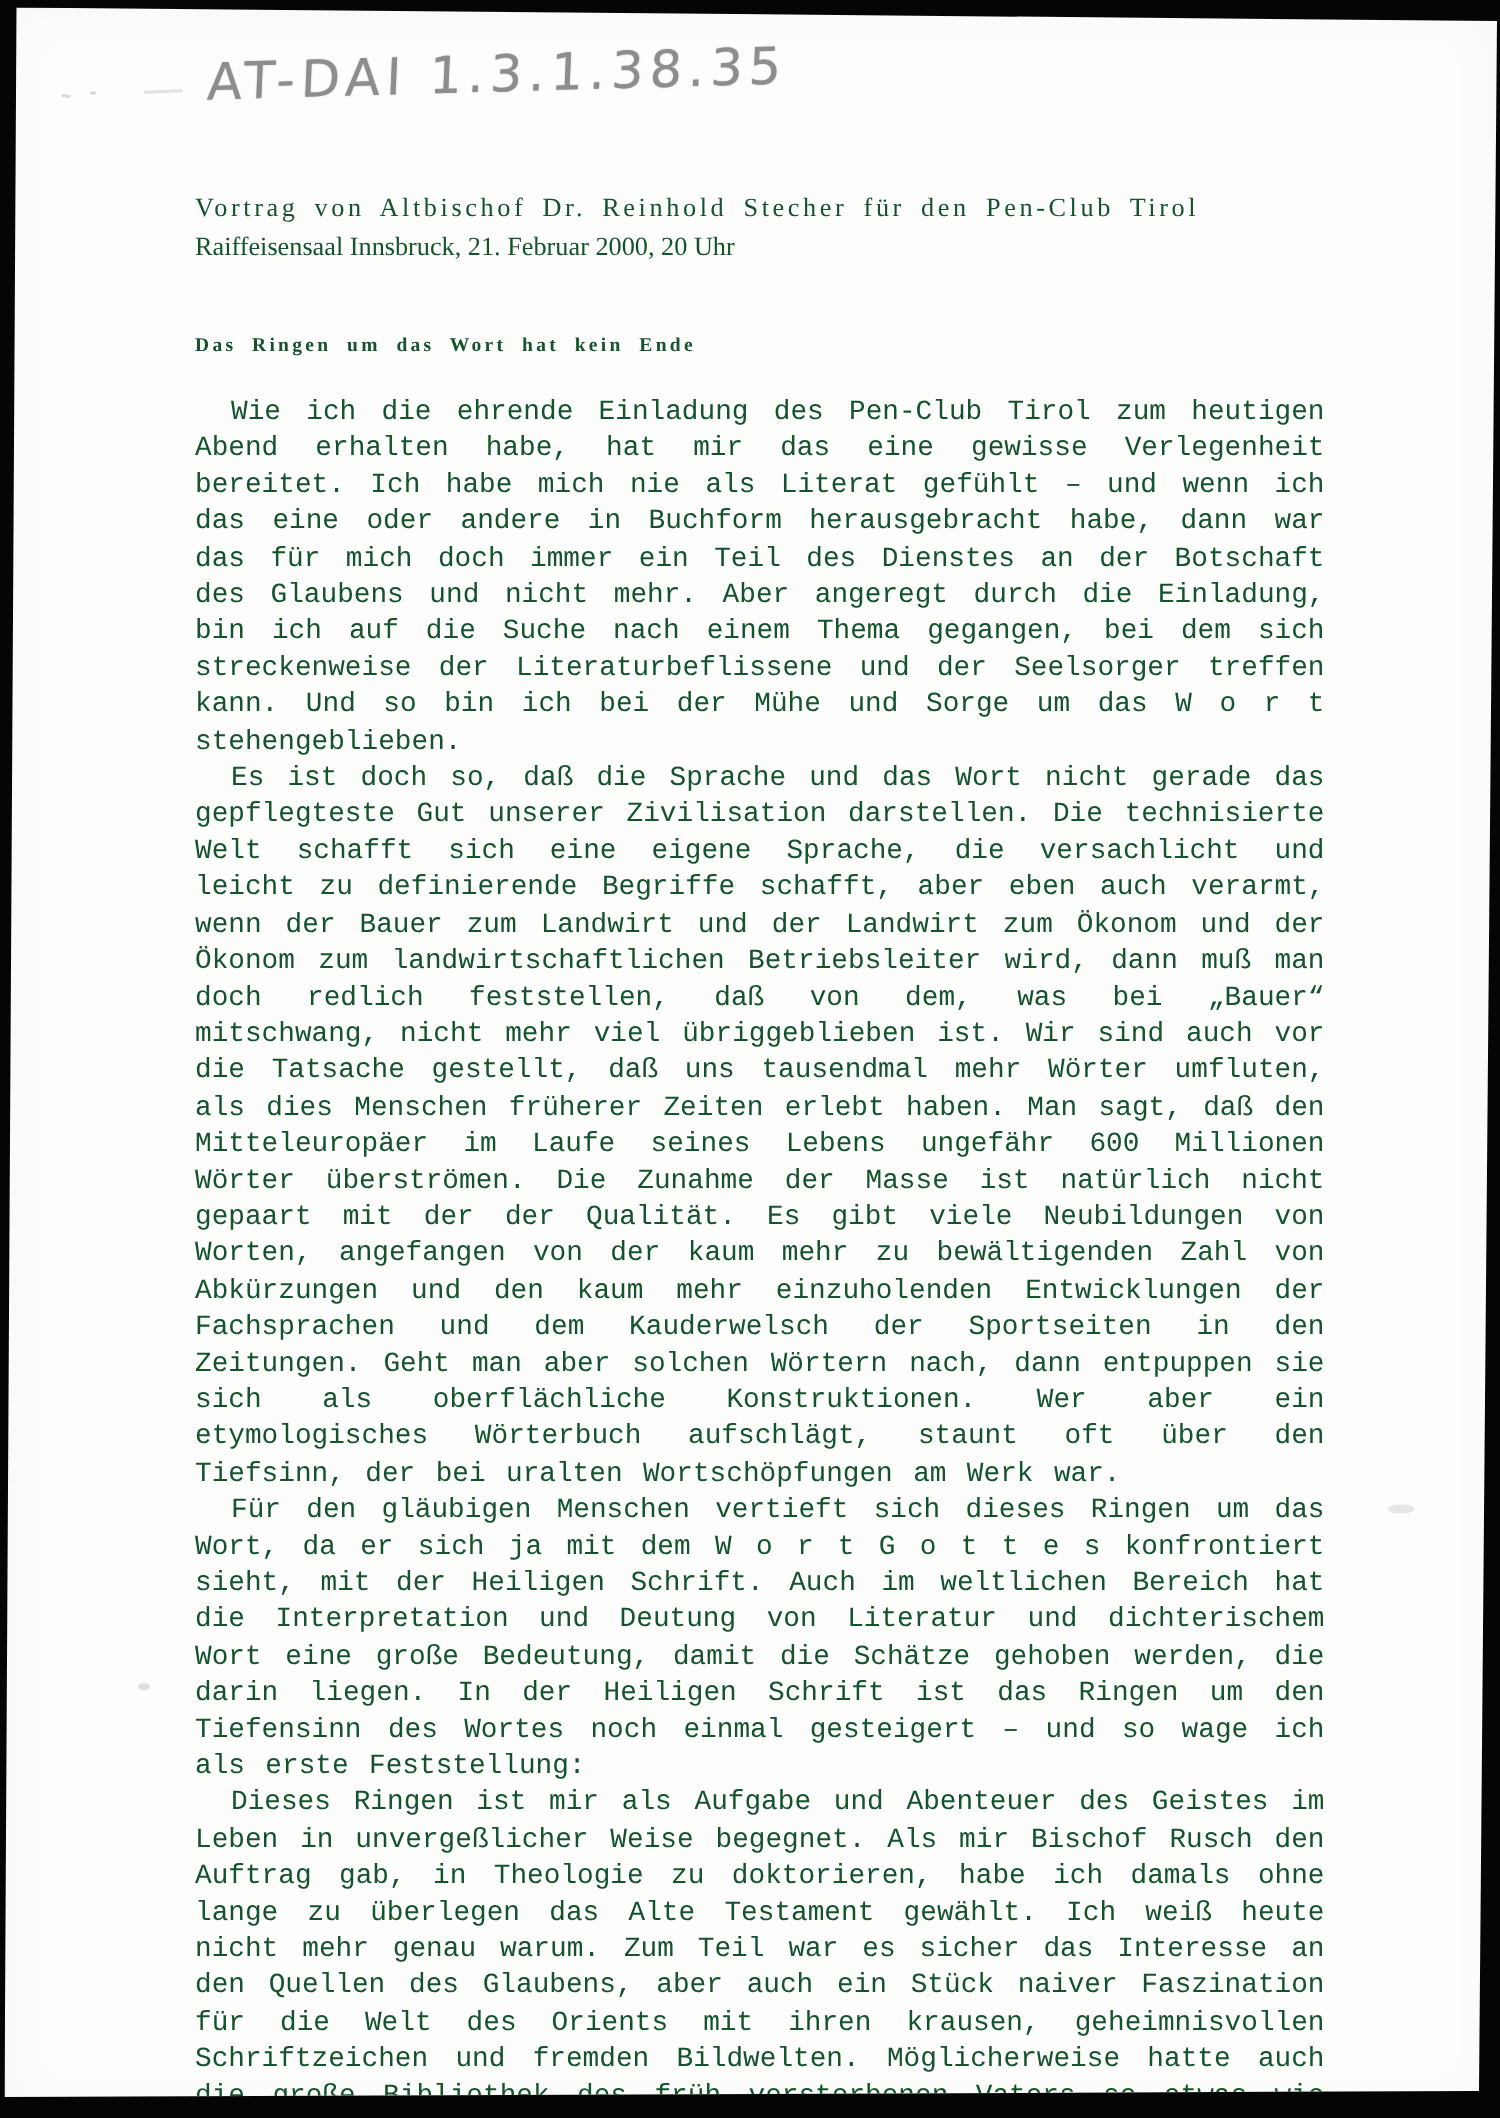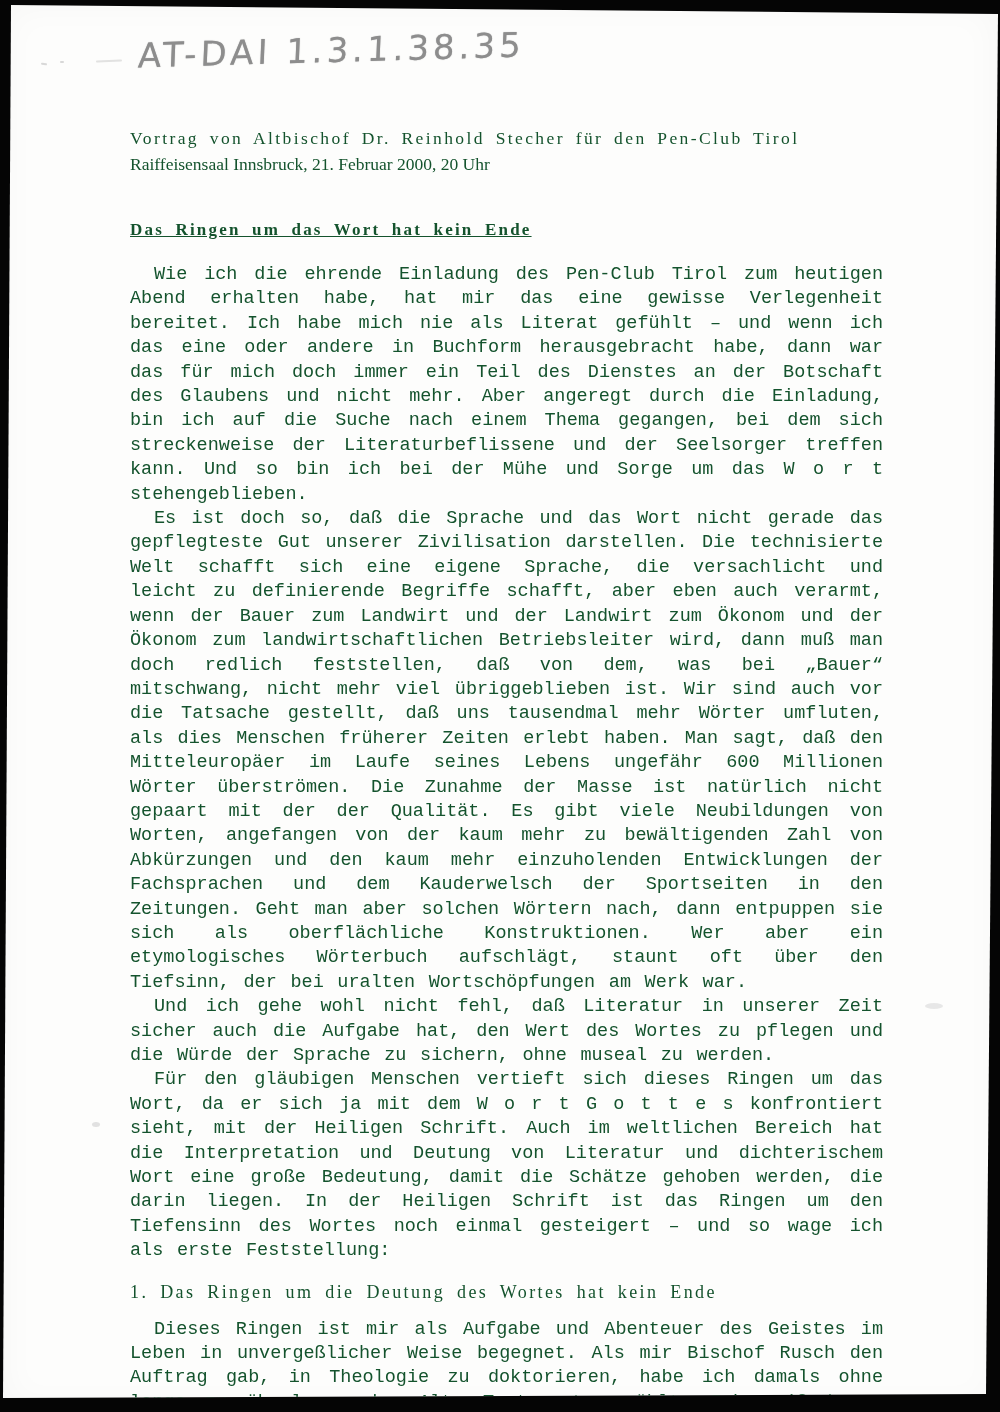--- a/index.html
+++ b/index.html
@@ -50,23 +50,23 @@
     margin: 0;
     font-size: 17.5px; letter-spacing: 2.4px; word-spacing: 4px;
     line-height: 26px; white-space: nowrap;
   }
   .hdr-line2 {
     margin: 0;
     font-size: 17.5px; line-height: 26px; white-space: nowrap; font-family: Liberation Serif, serif;
   }
   .doc-title {
     margin: 40px 0 0 0;
-    font-size: 17px; font-weight: 700;
+    font-size: 13px; font-weight: 700;
     letter-spacing: 2.2px; word-spacing: 5px;
-    line-height: 26px; white-space: nowrap; text-decoration: underline;
+    line-height: 26px; white-space: nowrap;
   }
   .bodyblock { margin-top: 20px; }
   .bodyblock p {
     margin: 0;
     font-size: 18.5px; line-height: 24.4px;
     text-align: justify;
     text-indent: 24px;
     word-spacing: 2.5px;
     hyphens: none;
     font-family: Liberation Mono, monospace;
@@ -96,23 +96,21 @@
 
       <p class="hdr-line1">Vortrag von Altbischof Dr. Reinhold Stecher für den Pen-Club Tirol</p>
 
       <p class="hdr-line2">Raiffeisensaal Innsbruck, 21. Februar 2000, 20 Uhr</p>
 
       <h1 class="doc-title">Das Ringen um das Wort hat kein Ende</h1>
 
       <div class="bodyblock">
         <p>Wie ich die ehrende Einladung des Pen-Club Tirol zum heutigen Abend erhalten habe, hat mir das eine gewisse Verlegenheit bereitet. Ich habe mich nie als Literat gefühlt – und wenn ich das eine oder andere in Buchform herausgebracht habe, dann war das für mich doch immer ein Teil des Dienstes an der Botschaft des Glaubens und nicht mehr. Aber angeregt durch die Einladung, bin ich auf die Suche nach einem Thema gegangen, bei dem sich streckenweise der Literaturbeflissene und der Seelsorger treffen kann. Und so bin ich bei der Mühe und Sorge um das W o r t stehengeblieben.</p>
         <p>Es ist doch so, daß die Sprache und das Wort nicht gerade das gepflegteste Gut unserer Zivilisation darstellen. Die technisierte Welt schafft sich eine eigene Sprache, die versachlicht und leicht zu definierende Begriffe schafft, aber eben auch verarmt, wenn der Bauer zum Landwirt und der Landwirt zum Ökonom und der Ökonom zum landwirtschaftlichen Betriebsleiter wird, dann muß man doch redlich feststellen, daß von dem, was bei „Bauer“ mitschwang, nicht mehr viel übriggeblieben ist. Wir sind auch vor die Tatsache gestellt, daß uns tausendmal mehr Wörter umfluten, als dies Menschen früherer Zeiten erlebt haben. Man sagt, daß den Mitteleuropäer im Laufe seines Lebens ungefähr 600 Millionen Wörter überströmen. Die Zunahme der Masse ist natürlich nicht gepaart mit der der Qualität. Es gibt viele Neubildungen von Worten, angefangen von der kaum mehr zu bewältigenden Zahl von Abkürzungen und den kaum mehr einzuholenden Entwicklungen der Fachsprachen und dem Kauderwelsch der Sportseiten in den Zeitungen. Geht man aber solchen Wörtern nach, dann entpuppen sie sich als oberflächliche Konstruktionen. Wer aber ein etymologisches Wörterbuch aufschlägt, staunt oft über den Tiefsinn, der bei uralten Wortschöpfungen am Werk war.</p>
-        <p>Und ich gehe wohl nicht fehl, daß Literatur in unserer Zeit sicher auch die Aufgabe hat, den Wert des Wortes zu pflegen und die Würde der Sprache zu sichern, ohne museal zu werden.</p>
         <p>Für den gläubigen Menschen vertieft sich dieses Ringen um das Wort, da er sich ja mit dem W o r t  G o t t e s konfrontiert sieht, mit der Heiligen Schrift. Auch im weltlichen Bereich hat die Interpretation und Deutung von Literatur und dichterischem Wort eine große Bedeutung, damit die Schätze gehoben werden, die darin liegen. In der Heiligen Schrift ist das Ringen um den Tiefensinn des Wortes noch einmal gesteigert – und so wage ich als erste Feststellung:</p>
 
-        <h2 class="section-heading">1. Das Ringen um die Deutung des Wortes hat kein Ende</h2>
 
         <p>Dieses Ringen ist mir als Aufgabe und Abenteuer des Geistes im Leben in unvergeßlicher Weise begegnet. Als mir Bischof Rusch den Auftrag gab, in Theologie zu doktorieren, habe ich damals ohne lange zu überlegen das Alte Testament gewählt. Ich weiß heute nicht mehr genau warum. Zum Teil war es sicher das Interesse an den Quellen des Glaubens, aber auch ein Stück naiver Faszination für die Welt des Orients mit ihren krausen, geheimnisvollen Schriftzeichen und fremden Bildwelten. Möglicherweise hatte auch die große Bibliothek des früh verstorbenen Vaters so etwas wie eine heimliche Liebe für Literatur hinterlassen. Der Entschluß, einen Einstieg in diese Wissenschaft zu wagen, war sicher naiv – und bis heute muß ich gestehen, daß ich mit dieser Dissertation um die Deutung des Wortes sicher kein Wissenschaftler geworden bin, sondern nur eine konkrete Vorstellung gewonnen habe, was man wissen müßte, damit man ein Wissenschaftler wäre. Es ist nämlich auch in einem</p>
       </div>
 
     </div>
   </div>
 </div>
 
 </body></html>

